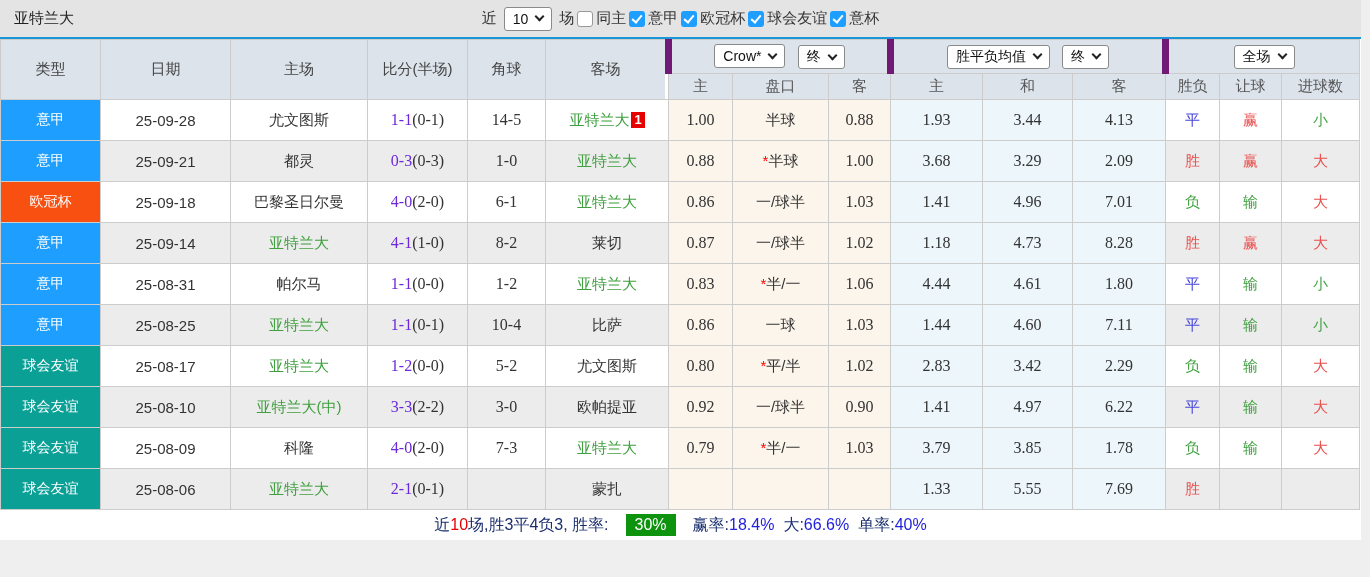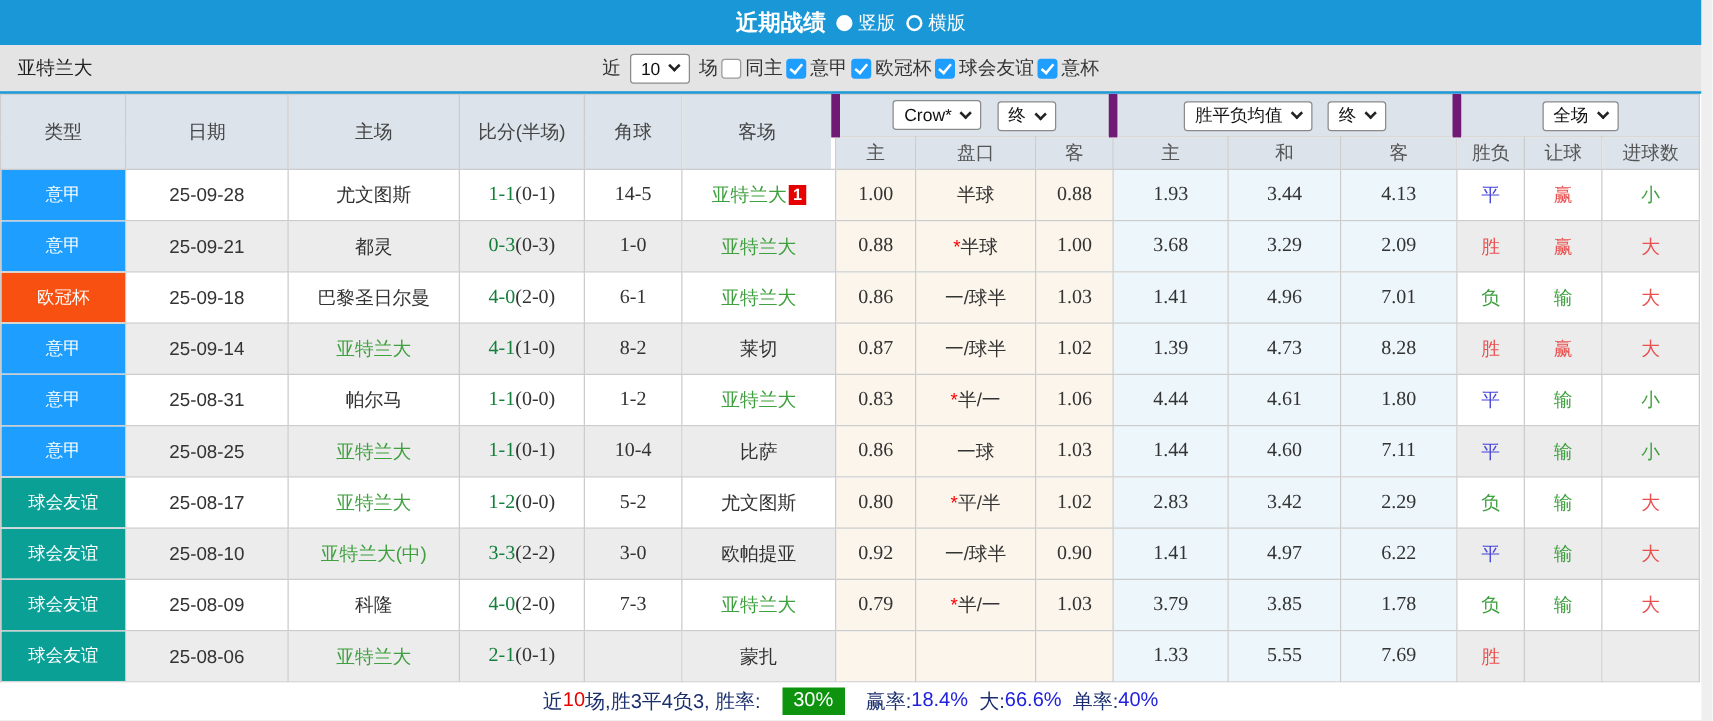--- a/index.html
+++ b/index.html
@@ -58,21 +58,21 @@
   tr.even td { background: #ececec; }
   td.asia { background: #fbf5eb !important; }
   td.euro { background: #edf6fb !important; }
   td.type { padding: 0; background: #fff; }
   .type-badge { width: 100%; height: 40px; display: flex; align-items: center; justify-content: center; color: #fff; font-size: 14px; }
   .type-badge.serie-a { background: #1e9fff; }
   .type-badge.ucl { background: #f75010; }
   .type-badge.friendly { background: #0aa096; }
   .team { color: #3fa03f; }
   .num { font-family: "Liberation Serif", "DejaVu Serif", serif; font-size: 16px; }
-  .s-main { color: #15803d; }
+  .s-main { color: #6d28d9; }
   .s-half { color: #333; }
   .star { color: #f00; }
   .badge1 {
     display: inline-block; background: #e60000; color: #fff; font-weight: bold;
     font-size: 13px; line-height: 16px; padding: 0 3px; margin-left: 2px; vertical-align: 1px;
     font-family: "Liberation Sans", sans-serif;
   }
 
   
   .summary {
@@ -83,31 +83,20 @@
   .sum-red { color: #e60000; }
   .sum-green-badge { background: #0d930d; color: #fff; padding: 2px 9px; margin: 0 17px; }
   .sum-blue { color: #2222dd; }
   .sp { margin-left: 9px; }
 </style>
 </head>
 <body>
 
 <div class="page">
 
-  <div class="titlebar">
-    <span class="title">近期战绩</span>
-    <span class="radio-group">
-      <span class="radio sel"></span>
-      <span>竖版</span>
-    </span>
-    <span class="radio-group">
-      <span class="radio"></span>
-      <span>横版</span>
-    </span>
-  </div>
 
   <div class="toolbar">
     <span class="team-name">亚特兰大</span>
     <div class="tool-center">
       <span>近</span>
       <span class="selbox">
           <span>10</span>
           <i class="chev"></i>
         </span>
       <span>场</span>
@@ -252,21 +241,21 @@
             <div class="type-badge serie-a">意甲</div>
           </td>
           <td>25-09-14</td>
           <td><span class="team">亚特兰大</span></td>
           <td class="num"><span class="s-main">4-1</span><span class="s-half">(1-0)</span></td>
           <td class="num">8-2</td>
           <td><span class="">莱切</span></td>
           <td class="num asia">0.87</td>
           <td class="asia">一/球半</td>
           <td class="num asia">1.02</td>
-          <td class="num euro">1.39</td>
+          <td class="num euro">1.18</td>
           <td class="num euro">4.73</td>
           <td class="num euro">8.28</td>
           <td style="color:#e9504e">胜</td>
           <td style="color:#e9504e">赢</td>
           <td style="color:#e9504e">大</td>
         </tr>
         <tr class="odd">
           <td class="type">
             <div class="type-badge serie-a">意甲</div>
           </td>

